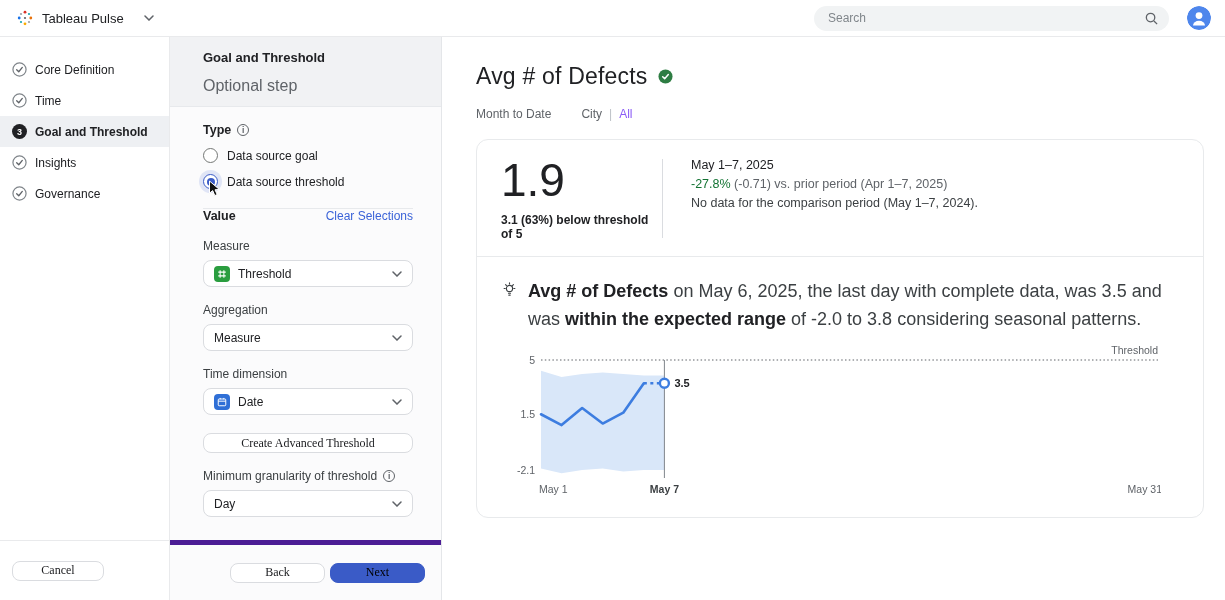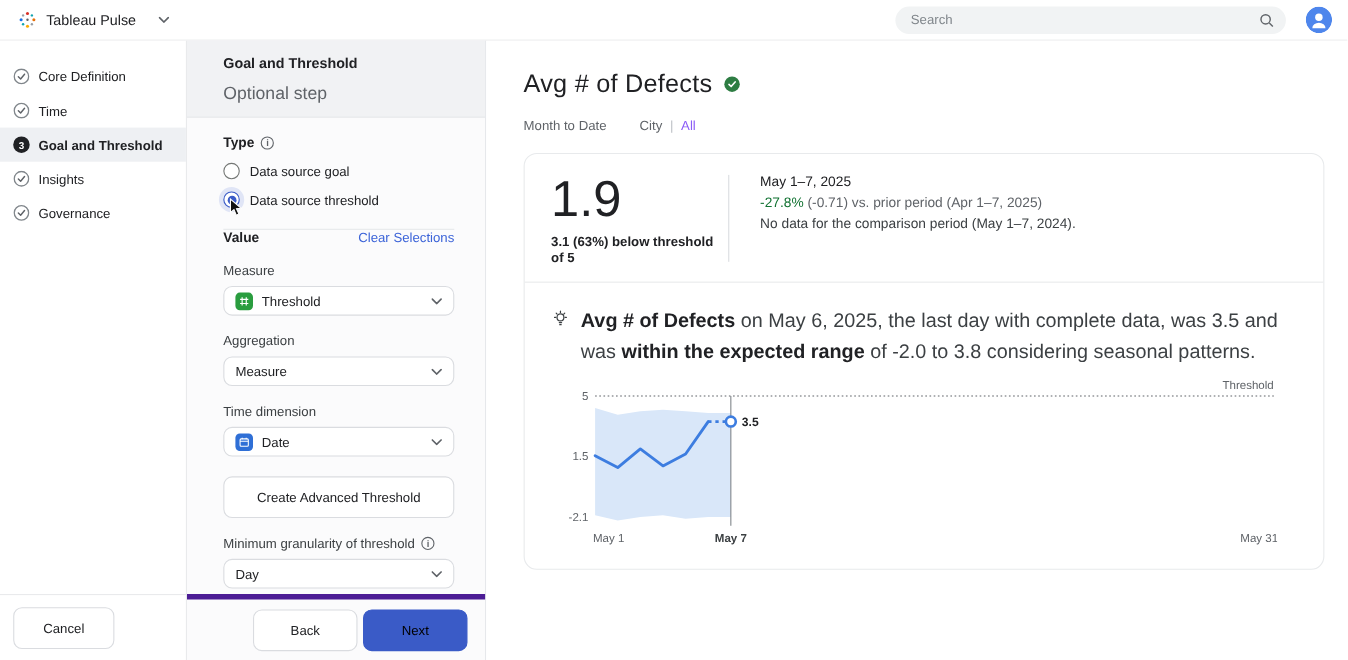--- a/index.html
+++ b/index.html
@@ -27,22 +27,22 @@
   .sidebar { width:170px; border-right:1px solid #e9eaec; position:relative; padding-top:17px; background:#fff; }
   .nav-item { height:31px; display:flex; align-items:center; gap:8px; padding:0 12px; cursor:pointer; }
   .nav-item.active { background:#eef0f3; }
   .nav-item.active .nav-label { font-weight:bold; }
   .step-badge { width:15px; height:15px; border-radius:50%; background:#202124; color:#fff;
     font-size:9px; font-weight:bold; display:flex; align-items:center; justify-content:center; flex:none; }
   .sidebar-foot { position:absolute; left:0; right:0; bottom:0; height:60px;
     border-top:1px solid #e9eaec; display:flex; align-items:center; padding:0 12px; }
 
   
-  .btn { height:38px; border-radius:8px; border:1px solid #dadce0; background:#fff;
-    font-family:Liberation Sans, sans-serif; font-size:12px; color:#202124; cursor:pointer;
+  .btn { height:20px; border-radius:8px; border:1px solid #dadce0; background:#fff;
+    font-family:Liberation Serif, serif; font-size:12px; color:#202124; cursor:pointer;
     display:flex; align-items:center; justify-content:center; }
   .btn-cancel { width:92px; }
   .btn-primary { background:#3a5bc7; border-color:#3a5bc7; color:#000000; font-weight:500; }
 
   
   .panel { width:272px; border-right:1px solid #e4e6e9; background:#fbfbfc; display:flex; flex-direction:column; }
   .phead { background:#f1f2f4; border-bottom:1px solid #e7e9ec; padding:13px 28px 11px 33px; }
   .phead .ptitle { font-size:13px; font-weight:bold; }
   .phead .psub { font-size:16px; color:#5f6368; margin-top:12px; }
   .pbody { flex:1; padding:16px 28px 0 33px; }

